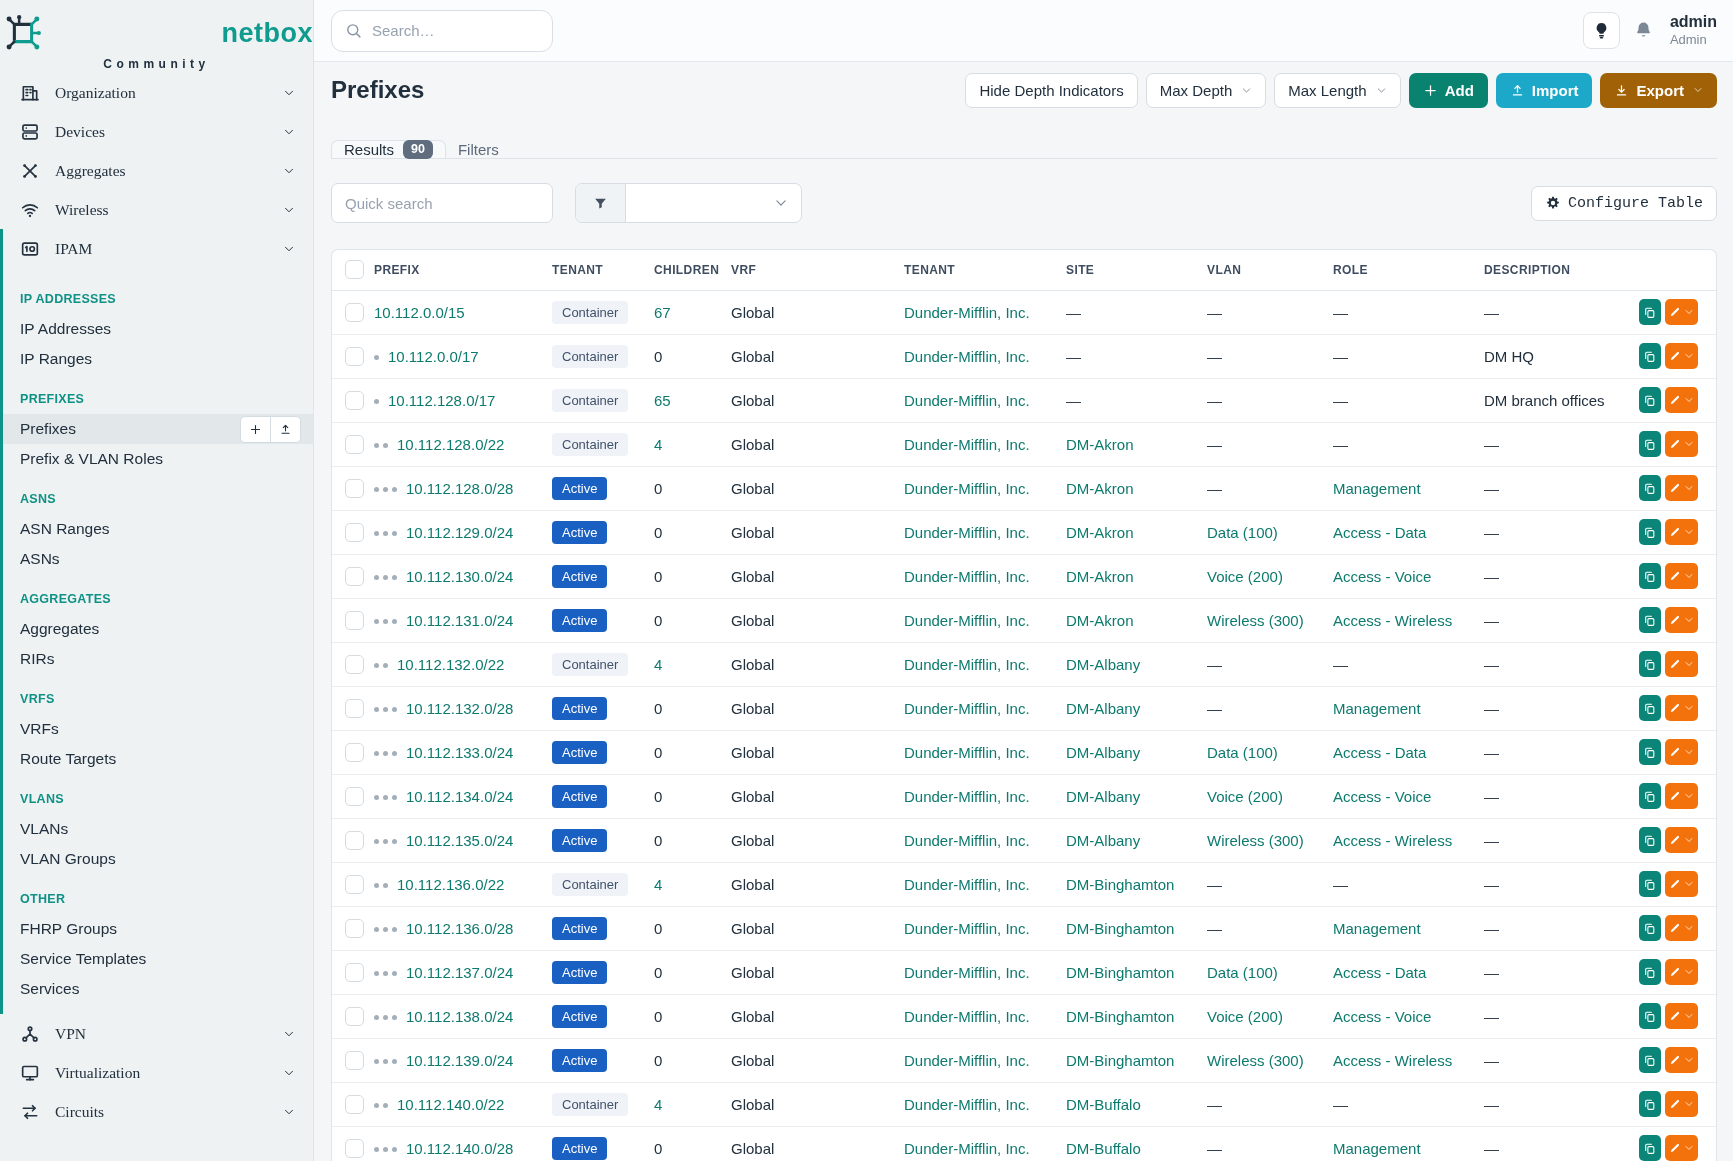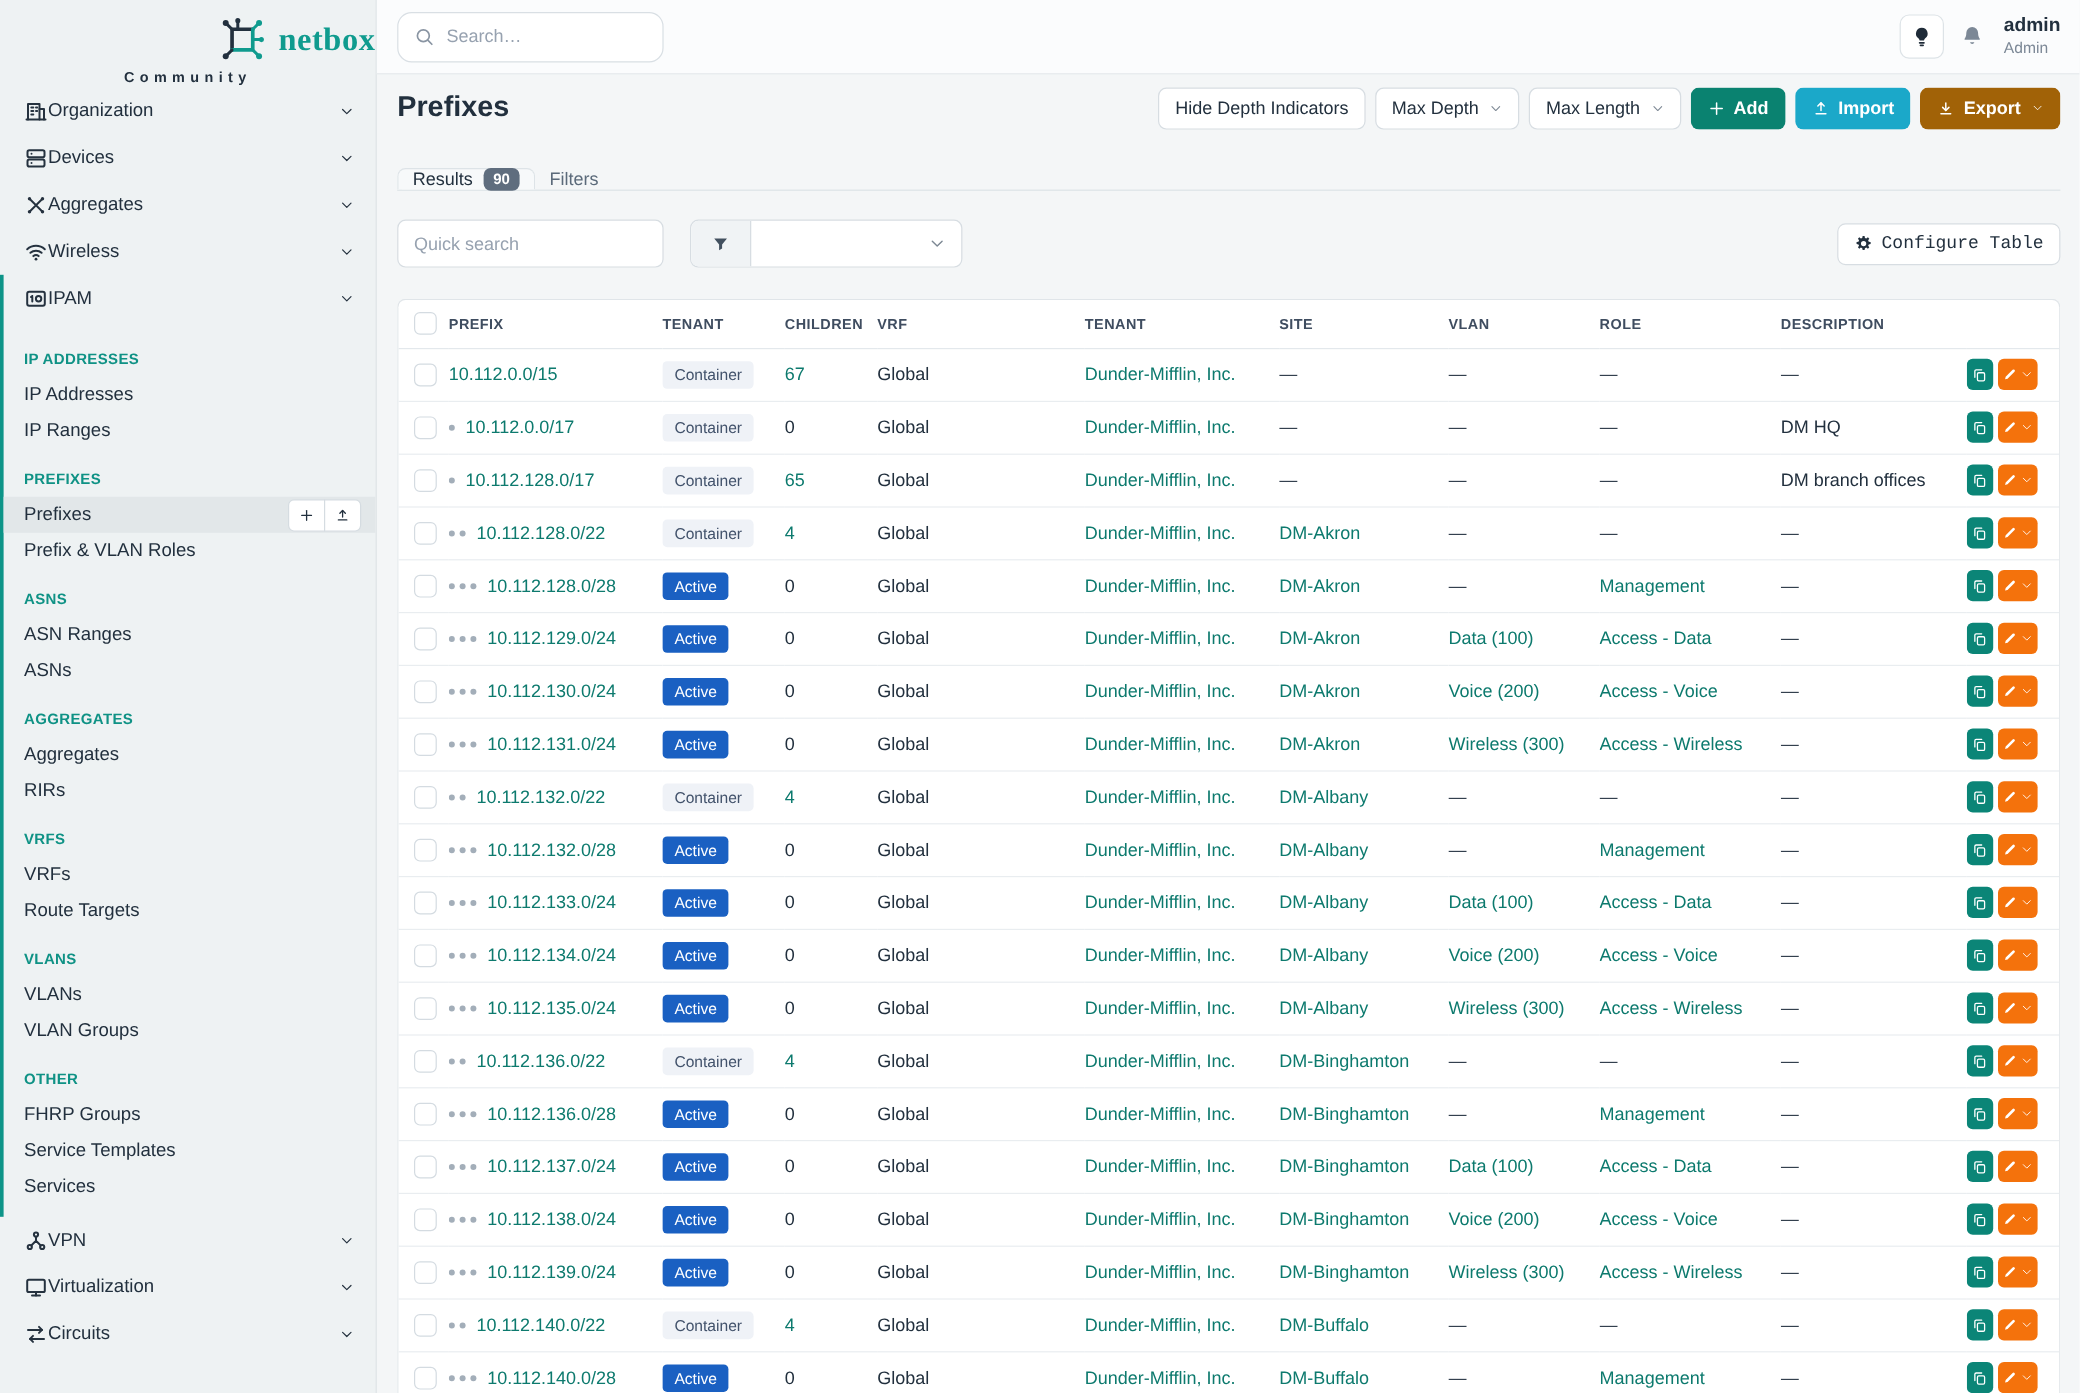--- a/index.html
+++ b/index.html
@@ -8,24 +8,24 @@
     display:flex; overflow:hidden;
     font-family:"Liberation Sans", sans-serif;
     background:#f4f6f7; color:#22303e;
   }
   .icon { display:inline-flex; width:20px; height:20px; flex:none; }
   .icon svg { width:100%; height:100%; }
 
   
   .sidebar { width:314px; min-width:314px; background:#eef2f3; border-right:1px solid #dfe4e7; height:100%; overflow:hidden; }
   .brand { padding:10px 0 2px; text-align:center; }
-  .brand-row { display:flex; align-items:center; justify-content:flex-end; gap:7px;font-family:Liberation Serif, serif; }
+  .brand-row { display:flex; align-items:center; justify-content:space-between; gap:7px; }
   .brand-name { font-size:27px; font-weight:800; color:#0f9b8e; letter-spacing:.5px; }
   .brand-sub { margin-top:1px; font-size:12px; font-weight:700; letter-spacing:4.5px; color:#22303e; }
-  .nav-item { height:39px; display:flex; align-items:center; padding:0 18px 0 20px; font-size:15.5px; color:#22303e; cursor:pointer; }
+  .nav-item { height:39px; display:flex; align-items:center; padding:0 18px 0 20px; gap:15px; font-size:15.5px; color:#22303e; cursor:pointer;font-family:Liberation Serif, serif; }
   .nav-item .icon { color:#25323f; }
   .chev { margin-left:auto; color:#7d8894; width:12px; height:12px; }
   .ipam-block { border-left:3px solid #0d9488; }
   .ipam-block .nav-item { padding-left:17px; }
   .submenu { padding:6px 0 10px; }
   .submenu-heading { margin-top:10px; padding:0 18px 0 17px; height:30px; display:flex; align-items:center; font-size:12.5px; font-weight:700; letter-spacing:.3px; color:#0f9285; }
   .submenu-item { height:30px; display:flex; align-items:center; padding:0 12px 0 17px; font-size:15.5px; color:#22303e; cursor:pointer; }
   .submenu-item.active { background:#e2e7e9; }
   .mini-actions { margin-left:auto; display:flex; }
   .mini-btn { width:31px; height:27px; background:#fff; border:1px solid #d5dce1; display:flex; align-items:center; justify-content:center; color:#22303e; cursor:pointer; }

